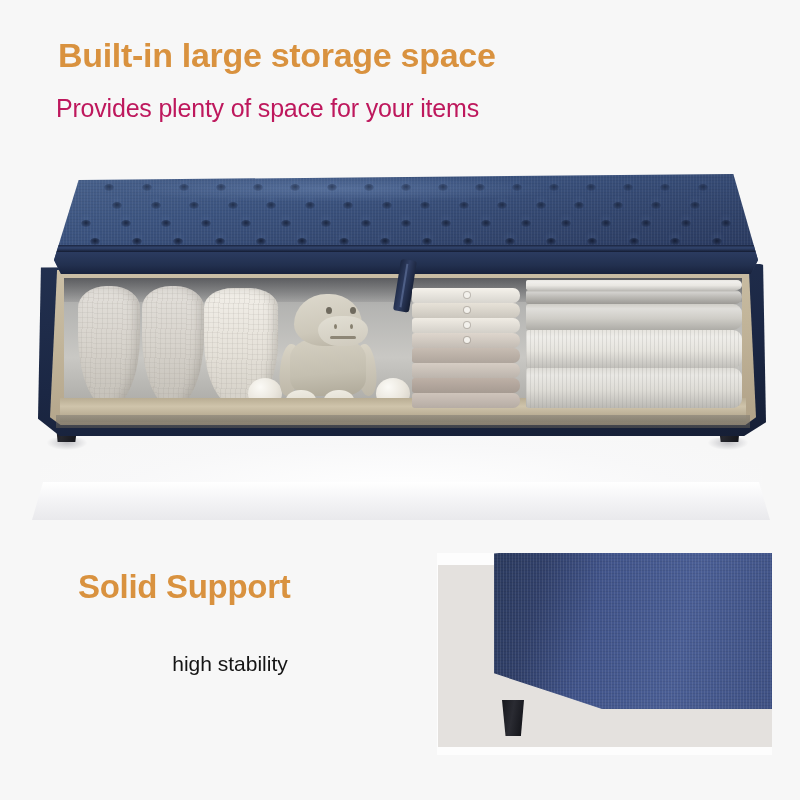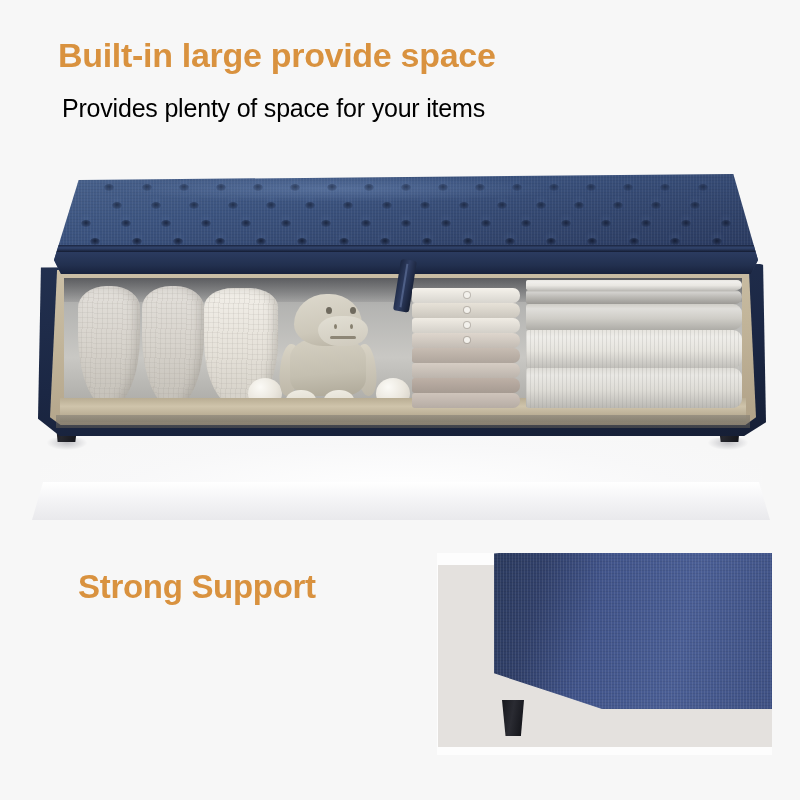--- a/index.html
+++ b/index.html
@@ -26,26 +26,26 @@
     left: 58px;
     top: 36px;
     font-size: 34px;
     font-weight: 600;
     letter-spacing: -0.3px;
     color: #d9923f;
     white-space: nowrap;
   }
   .subheadline {
     position: absolute;
-    left: 62px;
+    left: 56px;
     top: 94px;
     font-size: 25px;
     font-weight: 500;
     letter-spacing: -0.2px;
-    color: #000000;
+    color: #be185d;
     white-space: nowrap;
     text-align: right;
   }
 
   .headline2 {
     position: absolute;
     left: 78px;
     top: 568px;
     font-size: 33px;
     font-weight: 600;
@@ -372,21 +372,21 @@
   .inset-white-bottom {
     position: absolute; left: 0; bottom: 0; width: 100%; height: 8px;
     background: #fdfdfd;
   }
 </style>
 </head>
 <body>
 
 <div class="page">
 
-  <div class="headline">Built-in large provide space</div>
+  <div class="headline">Built-in large storage space</div>
 
   <div class="subheadline">Provides plenty of space for your items</div>
 
   <div class="bench-photo">
 
     <div class="floor-glow"></div>
 
     <div class="leg-shadow s1"></div>
     <div class="leg-shadow s2"></div>
 
@@ -537,23 +537,24 @@
           <div class="tuft" style="left: 616.176px; top: 63.82px; opacity: 0.91;"></div>
           <div class="tuft" style="left: 657.588px; top: 63.82px; opacity: 0.91;"></div>
         </div>
       <div class="lid-welt"></div>
       <div class="lid-skirt"></div>
     </div>
 
     <div class="floor-plate"></div>
   </div>
 
-  <div class="headline2">Strong Support</div>
+  <div class="headline2">Solid Support</div>
 
   <div class="subtext2">
+    <span>high stability</span>
   </div>
 
   <div class="inset">
     <div class="inset-white-top"></div>
     <div class="inset-leg back"></div>
     <div class="inset-corner">
       <div class="inset-weave"></div>
     </div>
 
     <div class="inset-white-bottom"></div>

